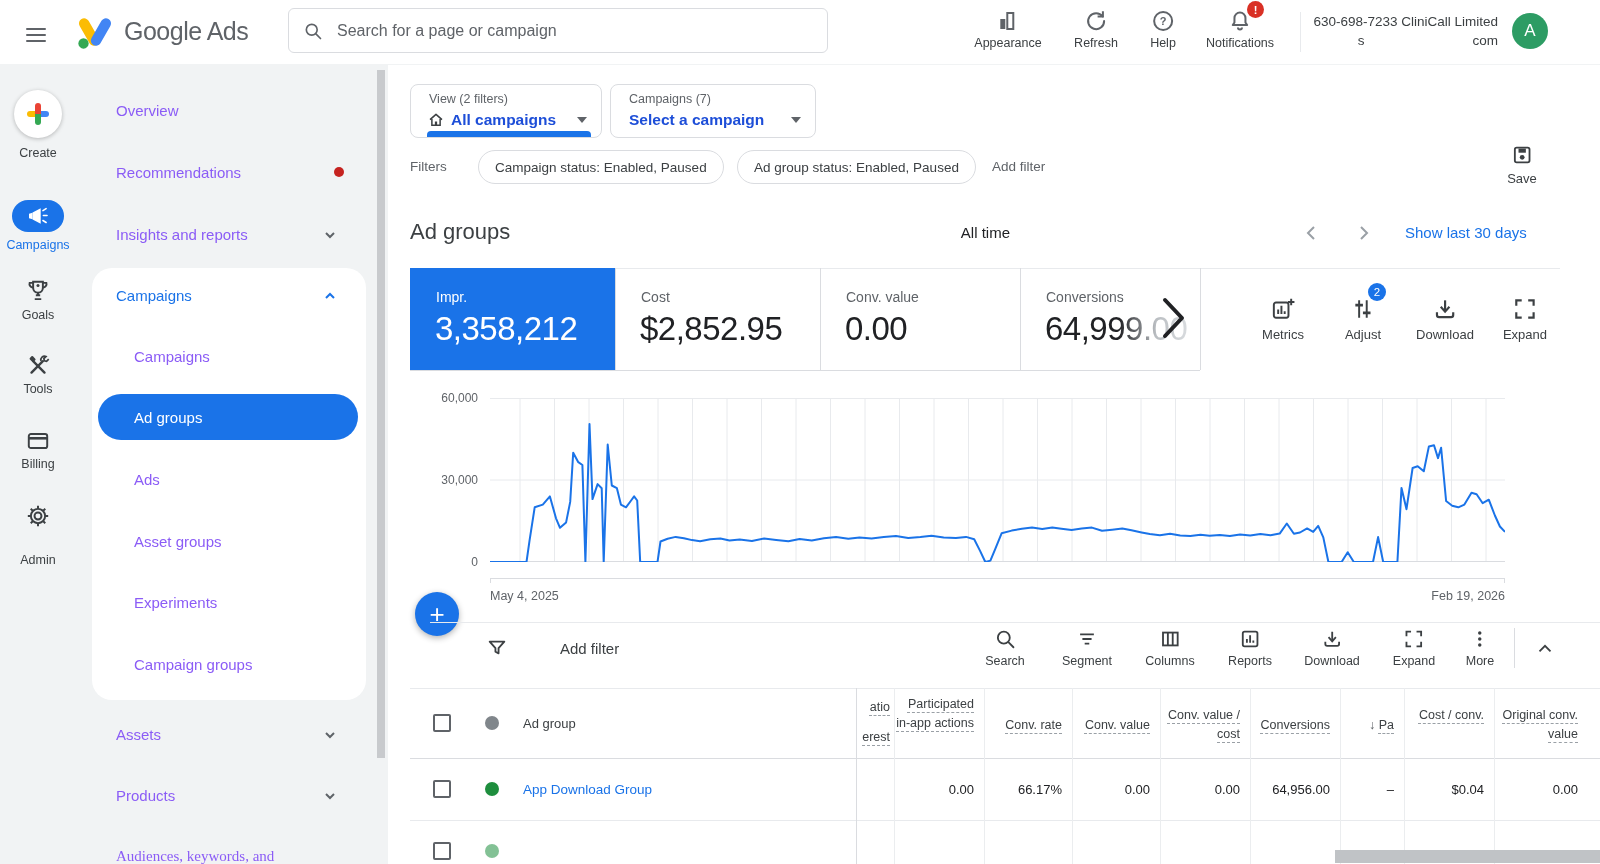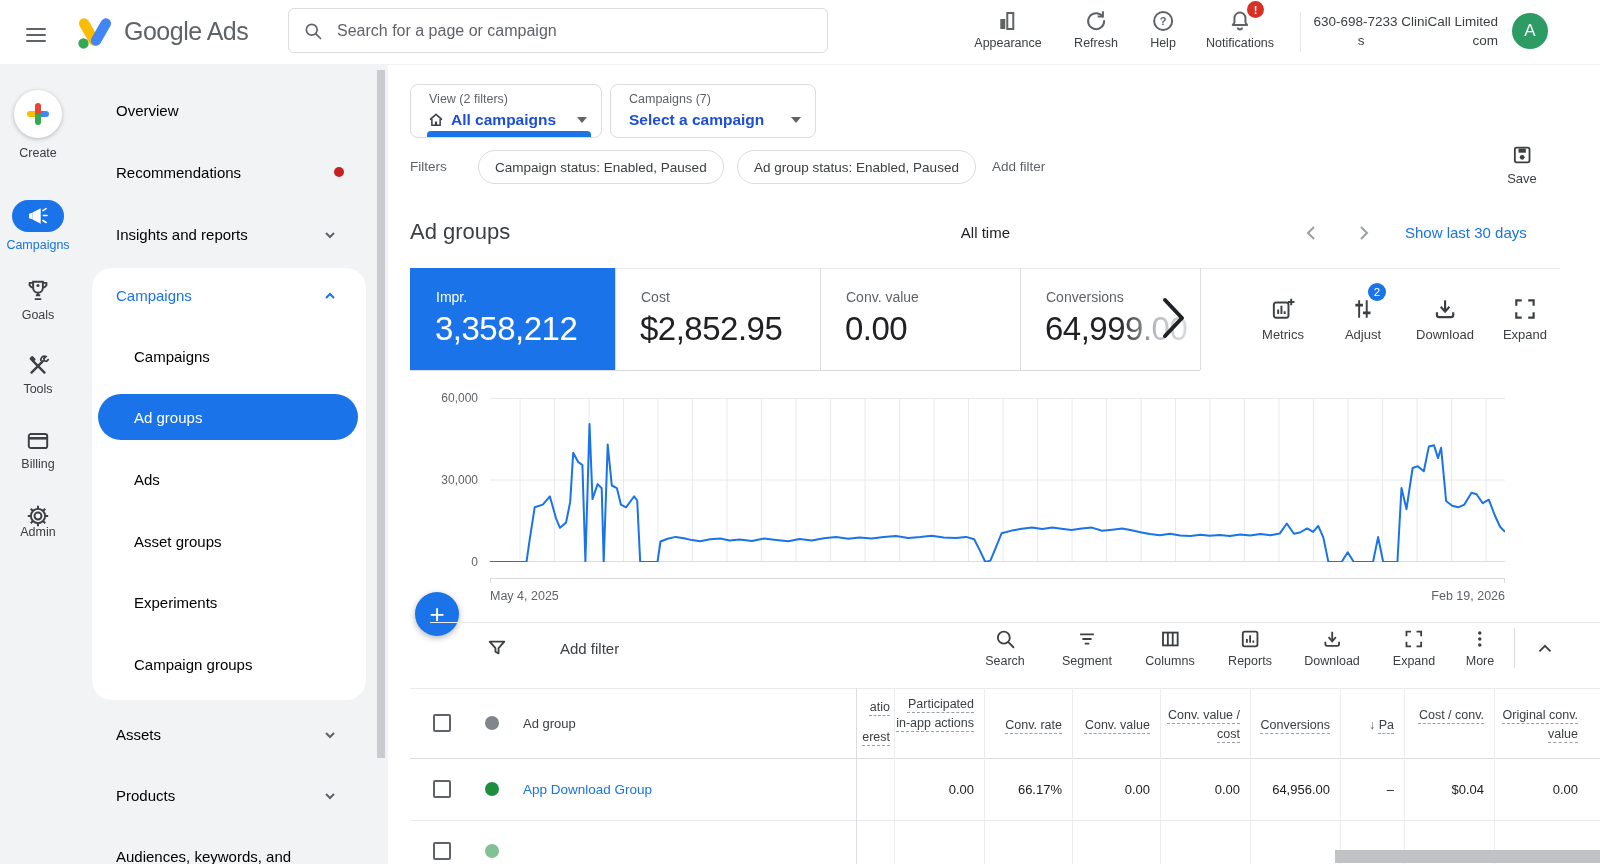--- a/index.html
+++ b/index.html
@@ -26,21 +26,21 @@
           display:flex;align-items:center;justify-content:center;}
   
   .leftbg{left:0;top:64px;width:388px;height:800px;background:#f1f3f4;}
   .rail-label{font-size:12.5px;color:#3c4043;white-space:nowrap;}
   .create-btn{width:48px;height:48px;border-radius:50%;background:#fff;box-shadow:0 1px 4px rgba(0,0,0,.25);
               display:flex;align-items:center;justify-content:center;}
   .gplus{position:relative;width:22px;height:22px;}
   .gplus i{position:absolute;display:block;}
   .rail-pill{width:52px;height:32px;border-radius:16px;background:#1a73e8;display:flex;align-items:center;justify-content:center;}
   
-  .nav-item{font-size:15px;color:#000000;white-space:nowrap;}
+  .nav-item{font-size:15px;color:#8b5cf6;white-space:nowrap;}
   .nav-card{left:92px;top:268px;width:274px;height:432px;background:#fff;border-radius:20px;}
   .nav-blue{color:#1a73e8;}
   .adg-pill{left:98px;top:394px;width:260px;height:46px;border-radius:23px;background:#1a73e8;
             display:flex;align-items:center;}
   .chev{width:12px;height:12px;fill:none;stroke:#5f6368;stroke-width:2;}
   .reddot{width:10px;height:10px;border-radius:50%;background:#c5221f;}
   .scrollthumb{background:#c8cacd;}
   
   .selbox{border:1px solid #dadce0;border-radius:8px;background:#fff;box-sizing:border-box;}
   .selbox .slabel{font-size:12.5px;color:#5f6368;}
@@ -198,21 +198,21 @@
   </div>
   <div class="abs rail-label ctr" style="left:38px;top:457px;">Billing</div>
 
   <div class="abs ctr" style="left:38px;top:503px;">
     <svg width="26" height="26" viewBox="0 0 24 24">
       <circle cx="12" cy="12" r="3.2" fill="none" stroke="#3c4043" stroke-width="1.8"></circle>
       <circle cx="12" cy="12" r="6.6" fill="none" stroke="#3c4043" stroke-width="1.8"></circle>
       <path d="M12 2.6v3M12 18.4v3M2.6 12h3M18.4 12h3M5.3 5.3l2.1 2.1M16.6 16.6l2.1 2.1M18.7 5.3l-2.1 2.1M7.4 16.6l-2.1 2.1" stroke="#3c4043" stroke-width="1.8"></path>
     </svg>
   </div>
-  <div class="abs rail-label ctr" style="left:38px;top:525px;">Admin</div>
+  <div class="abs rail-label ctr" style="left:38px;top:553px;">Admin</div>
 
   <div class="abs nav-item" style="left:116px;top:102px;">Overview</div>
   <div class="abs nav-item" style="left:116px;top:164px;">Recommendations</div>
   <div class="abs reddot" style="left:334px;top:167px;"></div>
   <div class="abs nav-item" style="left:116px;top:226px;">Insights and reports</div>
   <svg class="abs chev" style="left:324px;top:229px;" viewBox="0 0 12 12">
       <polyline points="2,4 6,8 10,4"></polyline>
     </svg>
 
   <div class="abs nav-card"></div>
@@ -231,21 +231,21 @@
   <div class="abs nav-item" style="left:134px;top:656px;">Campaign groups</div>
 
   <div class="abs nav-item" style="left:116px;top:726px;">Assets</div>
   <svg class="abs chev" style="left:324px;top:729px;" viewBox="0 0 12 12">
       <polyline points="2,4 6,8 10,4"></polyline>
     </svg>
   <div class="abs nav-item" style="left:116px;top:787px;">Products</div>
   <svg class="abs chev" style="left:324px;top:790px;" viewBox="0 0 12 12">
       <polyline points="2,4 6,8 10,4"></polyline>
     </svg>
-  <div class="abs nav-item" style="left:116px;top:848px;">Audiences, keywords, and</div>
+  <div class="abs nav-item" style="left:116px;top:848px;font-family:Liberation Serif, serif;">Audiences, keywords, and</div>
 
   <div class="abs scrollthumb" style="left:377px;top:70px;width:8px;height:688px;"></div>
 
   <div class="abs selbox" style="left:410px;top:84px;width:192px;height:54px;">
     <div class="slabel" style="position:absolute;left:18px;top:7px;">View (2 filters)</div>
     <svg style="position:absolute;left:16px;top:26px;" width="18" height="18" viewBox="0 0 24 24">
       <path d="M4 11.5 12 4.5l8 7" fill="none" stroke="#3c4043" stroke-width="2" stroke-linejoin="round"></path>
       <path d="M6.5 10.5V19h11v-8.5" fill="none" stroke="#3c4043" stroke-width="2"></path>
       <rect x="10.5" y="14" width="3" height="5" fill="#3c4043"></rect>
     </svg>

